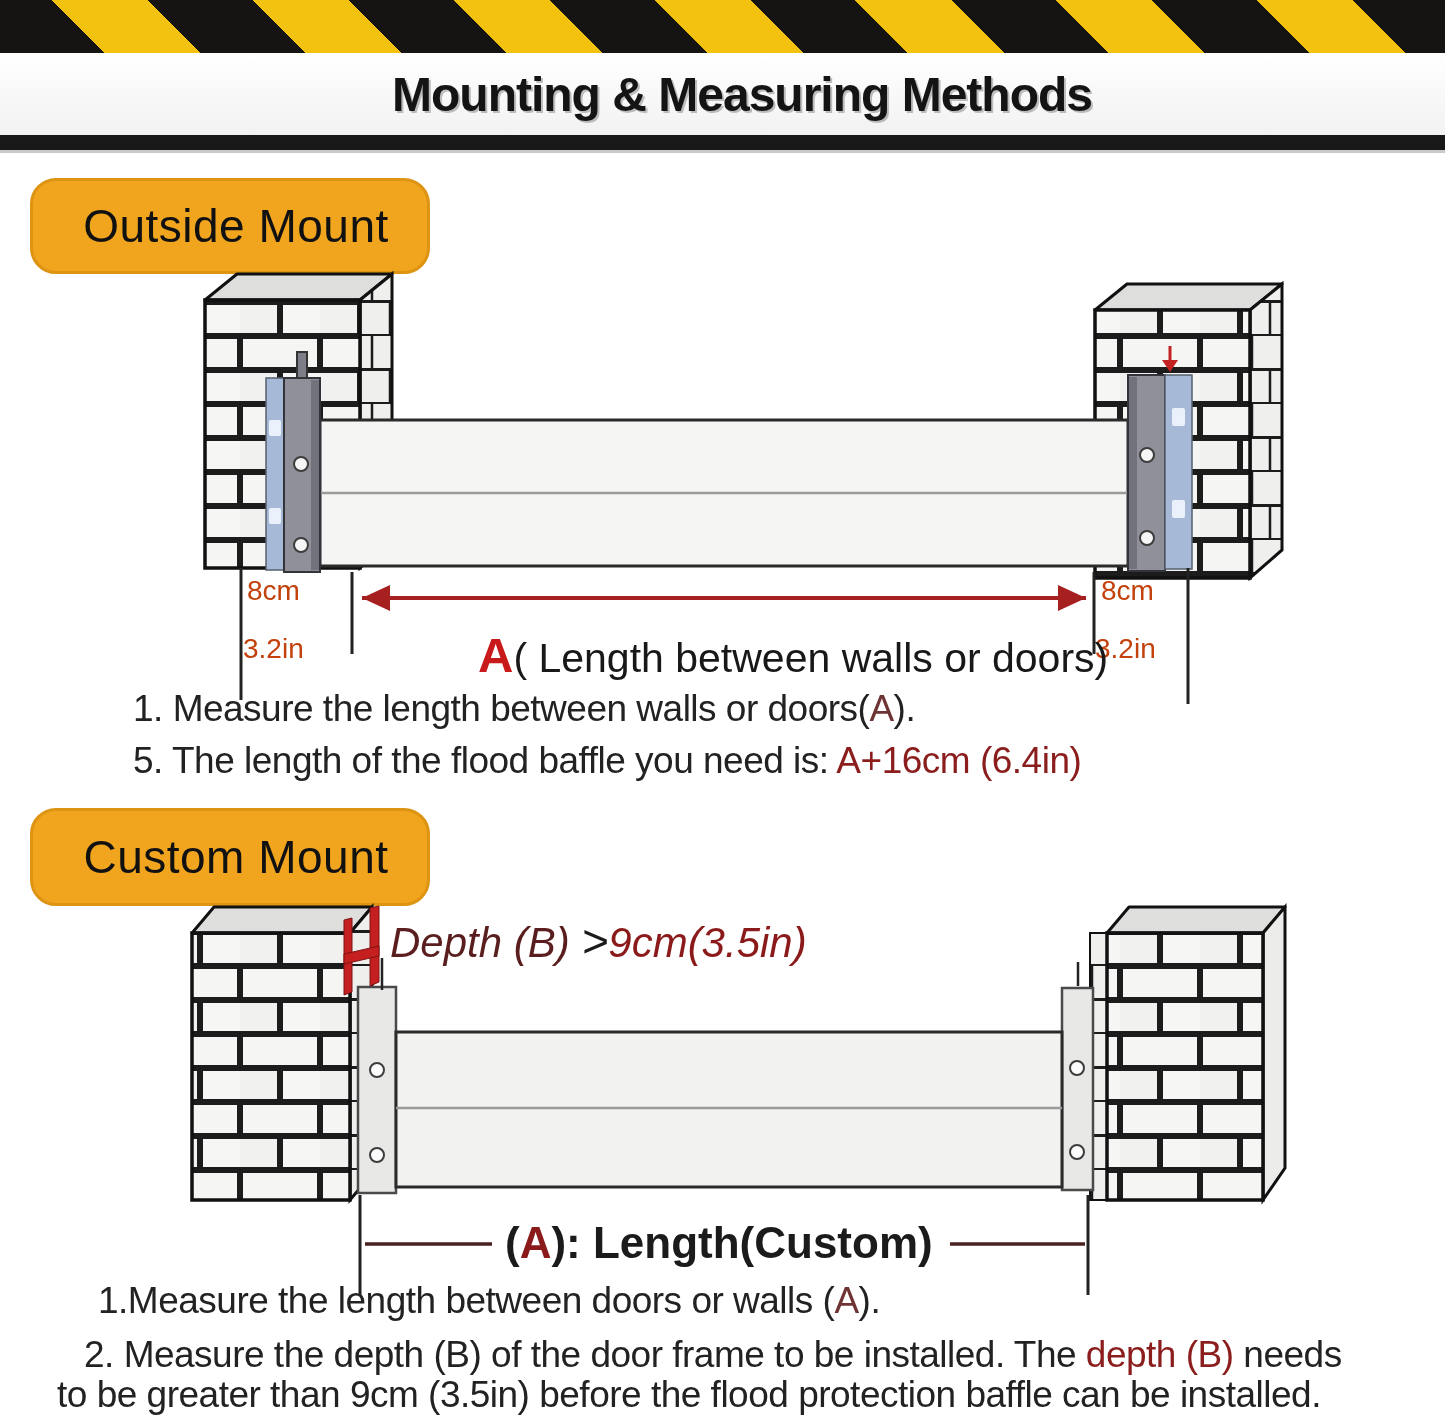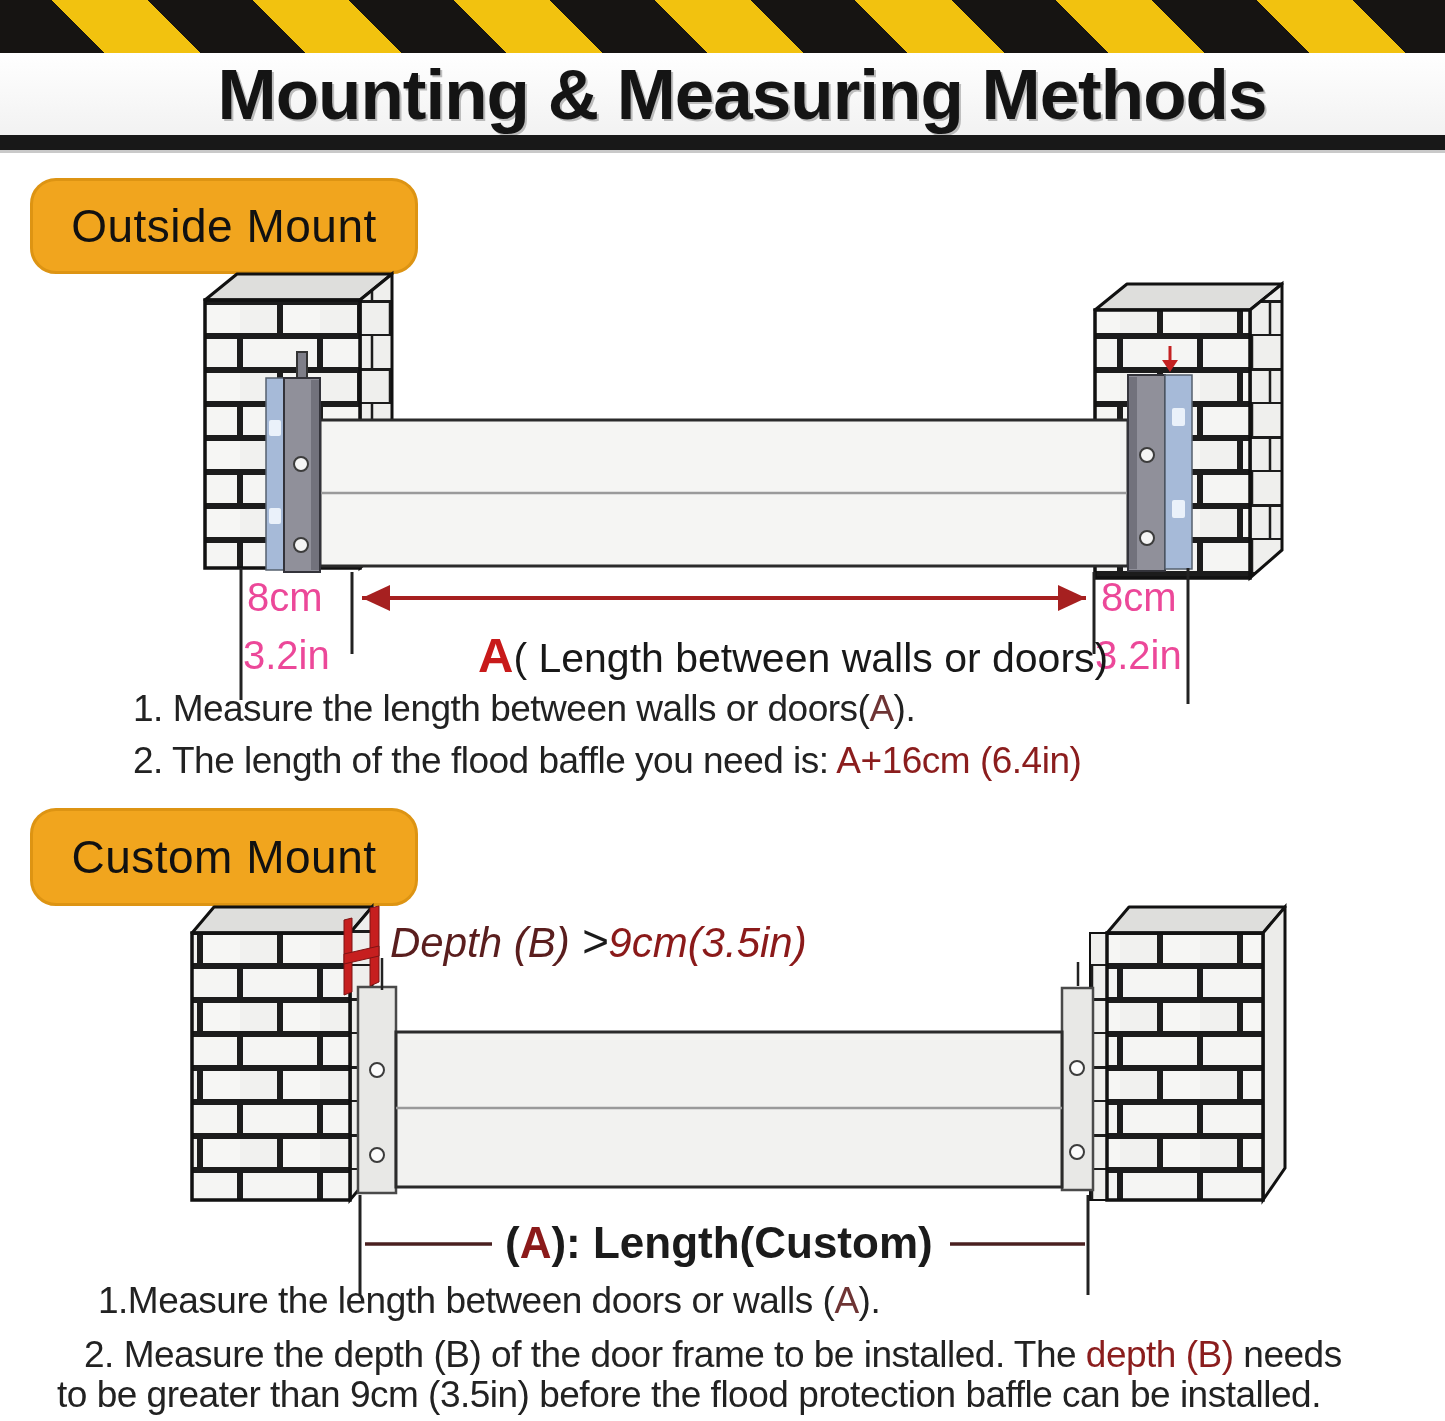--- a/index.html
+++ b/index.html
@@ -12,39 +12,39 @@
   .hazard{
     position:absolute;left:0;top:0;width:1445px;height:53px;
     background:repeating-linear-gradient(45deg,#161412 0 74px,#F2C20F 74px 142px);
   }
   .titleband{
     position:absolute;left:0;top:53px;width:1445px;height:82px;
     background:linear-gradient(#ffffff,#f2f2f2);
     display:flex;align-items:center;justify-content:center;
   }
   .page-title{
-    font-size:71px;font-weight:bold;color:#141414;letter-spacing:-1px;
+    font-size:48px;font-weight:bold;color:#141414;letter-spacing:-1px;
     text-shadow:2px 2px 0 rgba(100,100,100,0.40);
     margin-left:39px;
   }
   .blackbar{position:absolute;left:0;top:135px;width:1445px;height:15px;background:#181818;border-bottom:3px solid #c9c9c9;}
   
   .badge{
     position:absolute;background:#F1A51E;border:3px solid #DD9413;border-radius:26px;
     display:flex;align-items:center;justify-content:center;
-    font-size:46px;color:#111;letter-spacing:0.5px;
+    font-size:46px;color:#111;letter-spacing:0.5px;padding-left:12px;
   }
   #badge-outside{left:30px;top:178px;width:382px;height:90px;}
   #badge-inside{left:30px;top:808px;width:382px;height:92px;}
   
   .diagram{position:absolute;left:0;width:1445px;}
   #svg-outside{top:268px;height:440px;}
   #svg-inside{top:898px;height:420px;}
   
-  .dim{font-size:40px;color:#ec4899;}
+  .dim{font-size:28px;color:#c2410c;}
   .red-a{color:#C81A1A;font-weight:bold;font-size:49px;}
   .dim-label{font-size:41px;color:#181818;}
   .maroon{color:#6e3434;}
   .darkred{color:#8B1D1D;}
   .depth-dark{color:#5A1E1E;font-size:42px;}
   .depth-gt{color:#1a1a1a;font-size:46px;}
   .depth-val{color:#8B1A1A;font-size:42px;}
   .len-label{font-size:44px;color:#1b1b1b;}
   .len-a{color:#8B1A1A;}
   
@@ -139,21 +139,21 @@
   <div class="abs dim" style="left:1101px;top:575px;">8cm</div>
   <div class="abs dim" style="left:1095px;top:633px;">3.2in</div>
   <div class="abs" style="left:478px;top:602px;margin-top:25px;">
     <span class="red-a">A</span><span class="dim-label">( Length between walls or doors)</span>
   </div>
 
   <div class="abs step" style="left:133px;top:688px;">
     <span>1. Measure the length between walls or doors(</span><span class="maroon">A</span><span>).</span>
   </div>
   <div class="abs step" style="left:133px;top:740px;">
-    <span>2. The length of the flood baffle you need is: </span><span class="darkred">A+16cm (6.4in)</span>
+    <span>5. The length of the flood baffle you need is: </span><span class="darkred">A+16cm (6.4in)</span>
   </div>
 
   <svg id="svg-inside" class="diagram" viewBox="0 0 1445 420">
     <defs>
       <pattern id="brick2" width="80" height="68" patternUnits="userSpaceOnUse">
         <rect width="80" height="68" fill="#e7e7e5"></rect>
         <rect x="1.5" y="1.5" width="77" height="31" fill="#f5f5f3" stroke="#1c1c1c" stroke-width="3"></rect>
         <rect x="-38.5" y="35.5" width="77" height="31" fill="#f1f1ef" stroke="#1c1c1c" stroke-width="3"></rect>
         <rect x="41.5" y="35.5" width="77" height="31" fill="#f6f6f4" stroke="#1c1c1c" stroke-width="3"></rect>
       </pattern>

